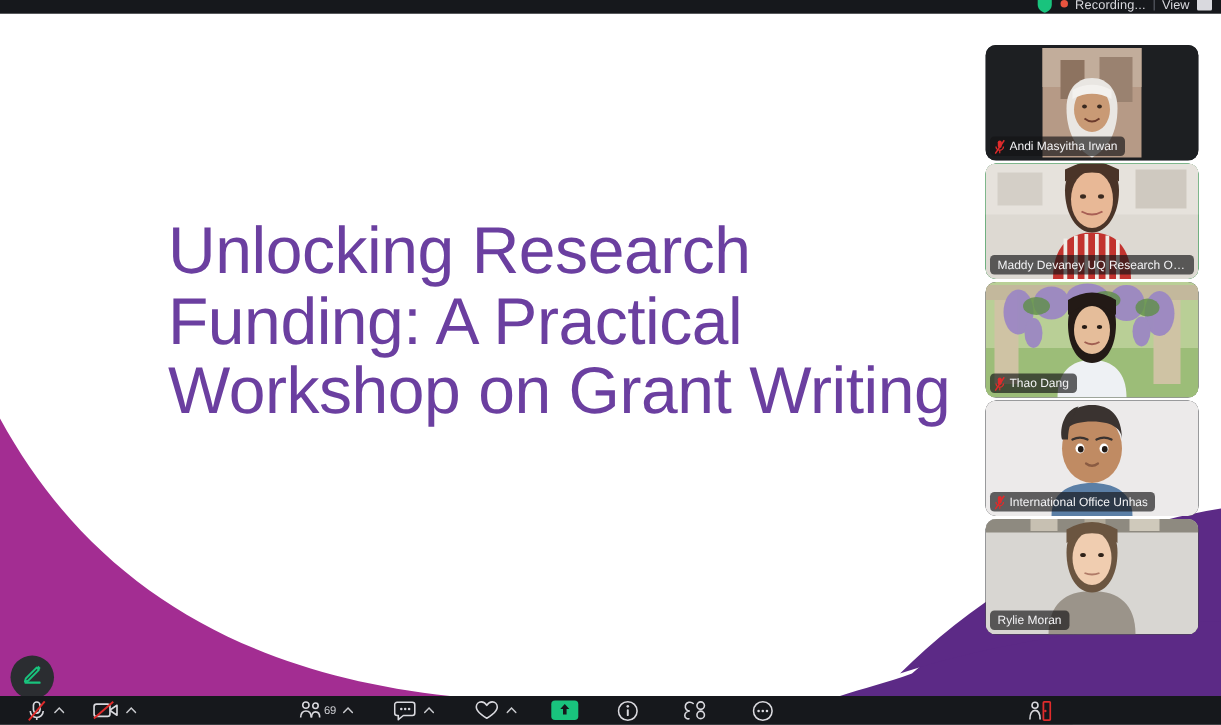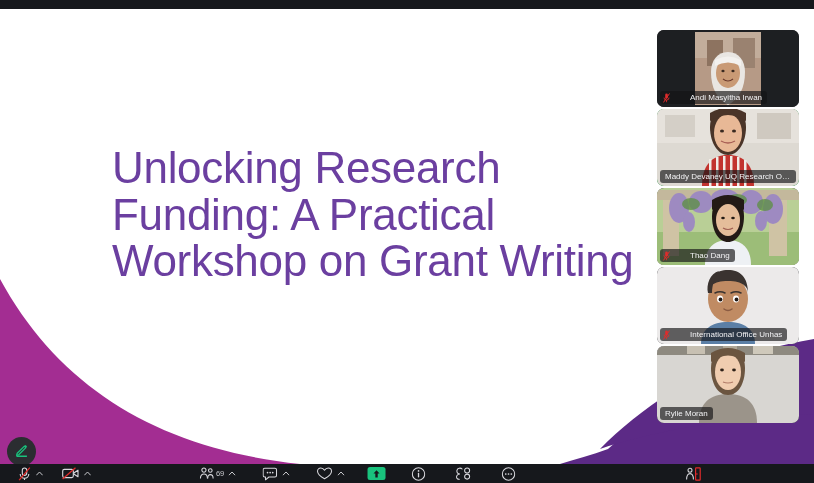--- a/index.html
+++ b/index.html
@@ -140,21 +140,21 @@
   }
   .tile-media svg { display: block; width: 100%; height: 100%; }
 
   .name-chip {
     position: absolute;
     left: 3px;
     bottom: 3px;
     max-width: 136px;
     display: flex;
     align-items: center;
-    gap: 20px;
+    gap: 3px;
     padding: 1px 5px 1px 3px;
     background: rgba(20,20,22,.66);
     border-radius: 3px;
     z-index: 5;
   }
   .name-chip.nomic { padding-left: 5px; }
   .name-text {
     color: #f2f2f4;
     font-size: 8px;
     line-height: 11px;
@@ -230,20 +230,34 @@
     cursor: pointer;
   }
   .gap-lg { width: 22px; }
   .gap-md { width: 14px; }
 </style>
 </head>
 <body>
 
 <div id="app">
 
+  <div class="topbar">
+    <div class="topbar-right">
+      <span>
+        <svg class="shield-ico" viewBox="0 0 11 12">
+          <path d="M5.5 0.5 L10.2 2.1 V6 C10.2 8.8 8.1 10.7 5.5 11.5 C2.9 10.7 0.8 8.8 0.8 6 V2.1 Z" fill="#19c37d"></path>
+        </svg>
+      </span>
+      <span class="rec-dot"></span>
+      <span class="rec-text">Recording...</span>
+      <span class="tb-sep"></span>
+      <span class="view-text">View</span>
+      <span class="view-ico"></span>
+    </div>
+  </div>
 
   <div class="stage">
 
     <svg class="slide-svg" viewBox="0 0 814 455" preserveAspectRatio="none">
       <rect x="0" y="0" width="814" height="455" fill="#ffffff"></rect>
 
       <path d="M0,290 C0,290 0,455 0,455 L250,455 C250,455 120,440 60,370 C10,312 0,290 0,290 Z" fill="#a32d92"></path>
       <path d="M0,270 L0,455 L300,455 C160,440 60,380 0,270 Z" fill="#a32d92"></path>
 
       <path d="M608,440 C660,392 740,372 814,368 L814,455 L560,455 C575,450 592,446 608,440 Z" fill="#5c2a86"></path>

